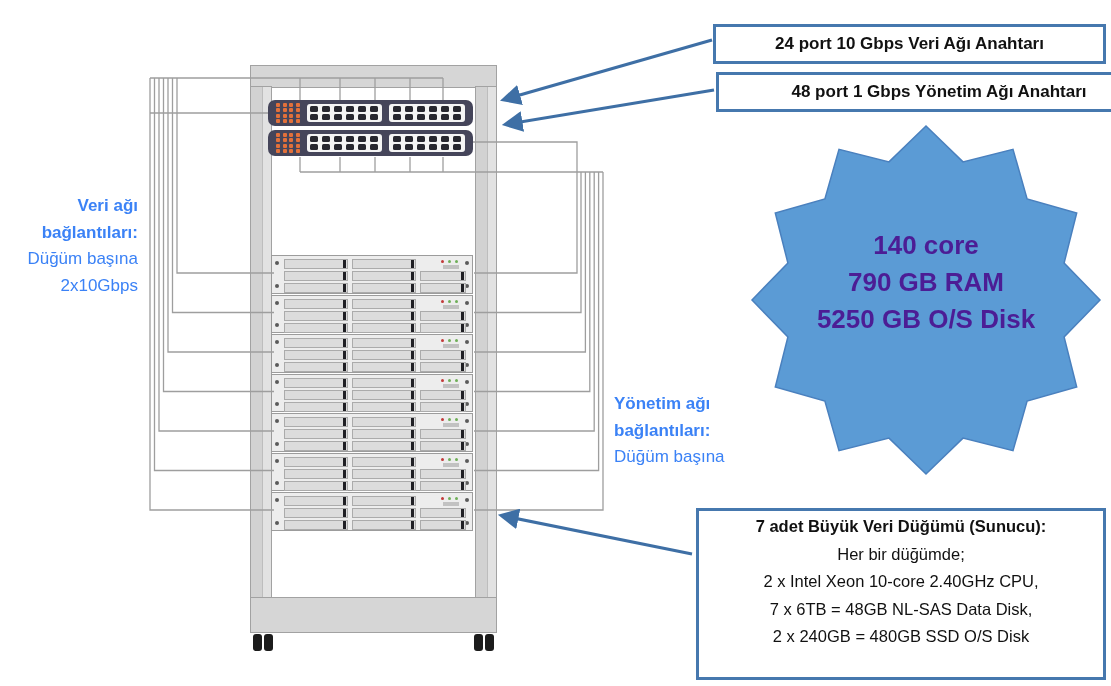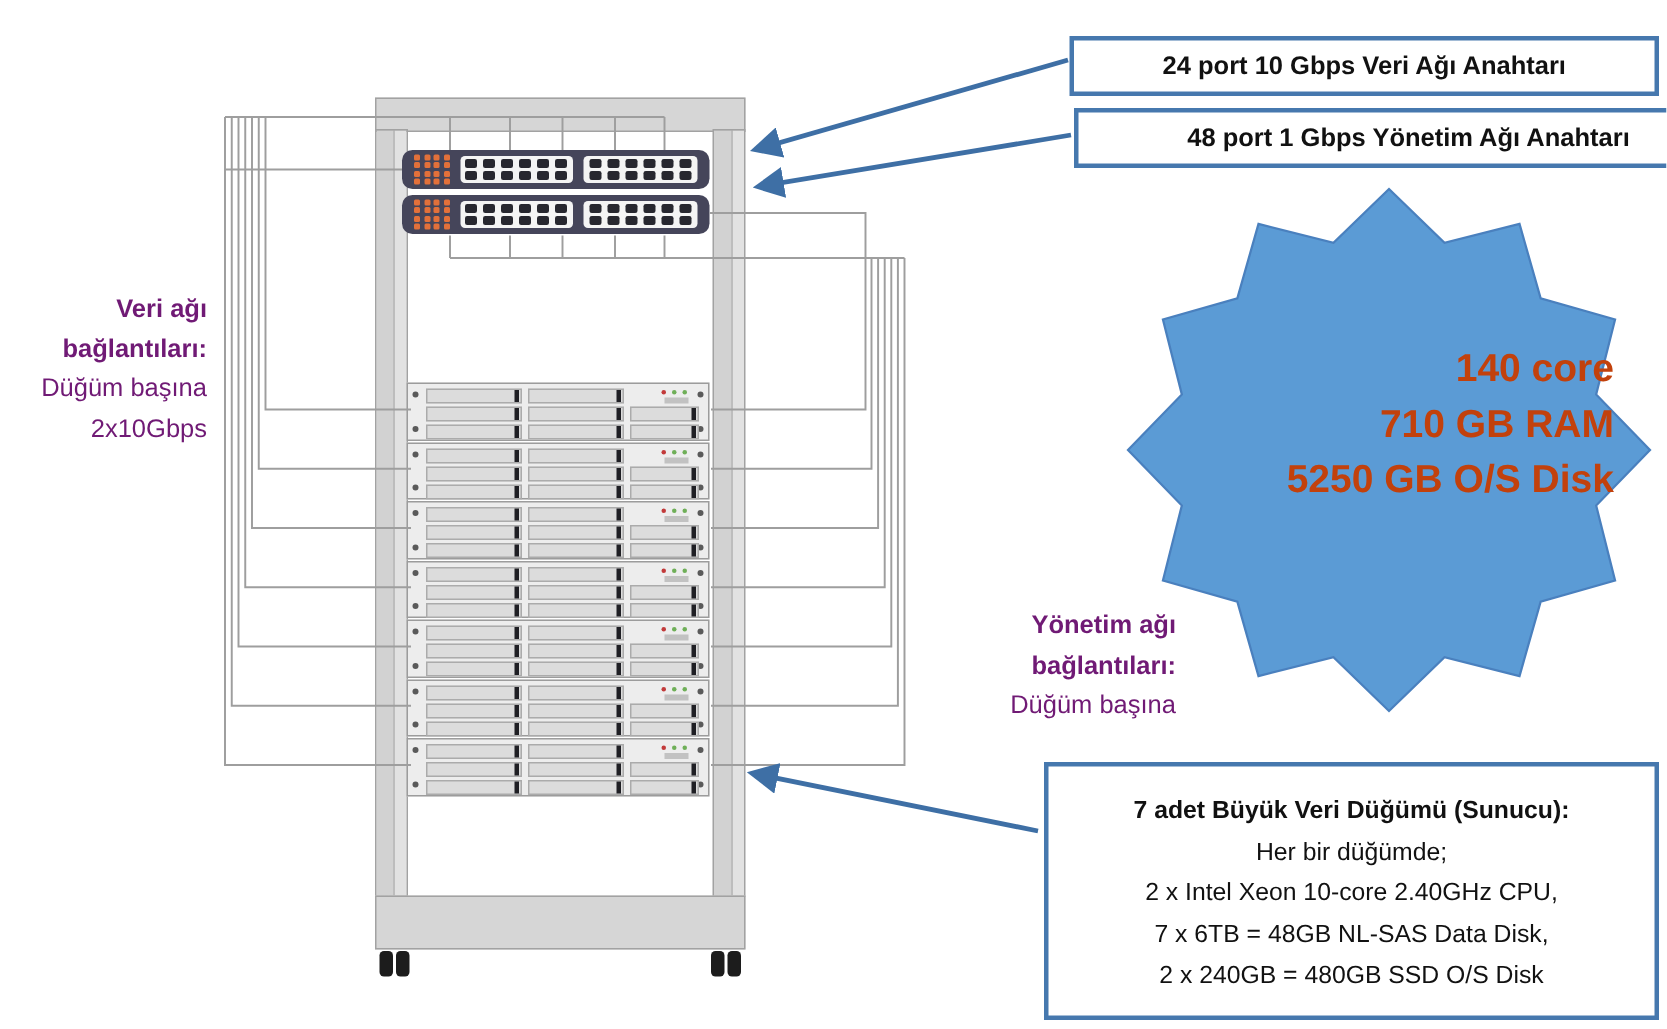--- a/index.html
+++ b/index.html
@@ -50,33 +50,33 @@
   
   svg.overlay { position:absolute; left:0; top:0; z-index:3; pointer-events:none; }
 
   
   .lblbox { position:absolute; background:#fff; border:3px solid #4678AE; box-sizing:border-box;
             display:flex; align-items:center; justify-content:center; font-weight:bold;
             font-size:17px; color:#111; z-index:4; text-align:center; }
   .box-sw1 { left:713px; top:24px; width:393px; height:40px; }
   .box-sw2 { left:716px; top:72px; width:446px; height:40px; }
   .box-srv { left:696px; top:508px; width:410px; height:172px; flex-direction:column;
-             justify-content:flex-start; font-weight:normal; font-size:16.5px; line-height:27.5px; padding-top:16px; }
+             justify-content:flex-start; font-weight:normal; font-size:16.5px; line-height:27.5px; padding-top:2px; }
   .box-srv .t { font-weight:bold; }
 
   
-  .note { position:absolute; font-size:17px; line-height:26.5px; color:#701a75; z-index:4; }
+  .note { position:absolute; font-size:17px; line-height:26.5px; color:#3b82f6; z-index:4; }
   .note .b { font-weight:bold; }
   .note div { white-space:nowrap; }
   .note-left  { left:2px; top:193px; width:136px; text-align:right; }
-  .note-right { left:614px; top:404px; width:170px; text-align:right; }
-
-  
-  .startext { position:absolute; left:776px; top:227px; width:300px; text-align:right;
-              color:#c2410c; font-weight:bold; font-size:26px; line-height:37px; z-index:4; }
+  .note-right { left:614px; top:391px; width:170px; text-align:left; }
+
+  
+  .startext { position:absolute; left:776px; top:227px; width:300px; text-align:center;
+              color:#4c1d95; font-weight:bold; font-size:26px; line-height:37px; z-index:4; }
 </style>
 </head>
 <body>
 
 <div class="canvas">
 
   <div class="rack-part rack-top"></div>
   <div class="rack-part rack-col left"></div>
   <div class="rack-part rack-col right"></div>
   <div class="rack-part rack-base"></div>
@@ -483,17 +483,17 @@
     <div>2x10Gbps</div>
   </div>
   <div class="note note-right">
     <div class="b">Yönetim ağı</div>
     <div class="b">bağlantıları:</div>
     <div>Düğüm başına</div>
   </div>
 
   <div class="startext">
     <div>140 core</div>
-    <div>710 GB RAM</div>
+    <div>790 GB RAM</div>
     <div>5250 GB O/S Disk</div>
   </div>
 
 </div>
 
 </body></html>

